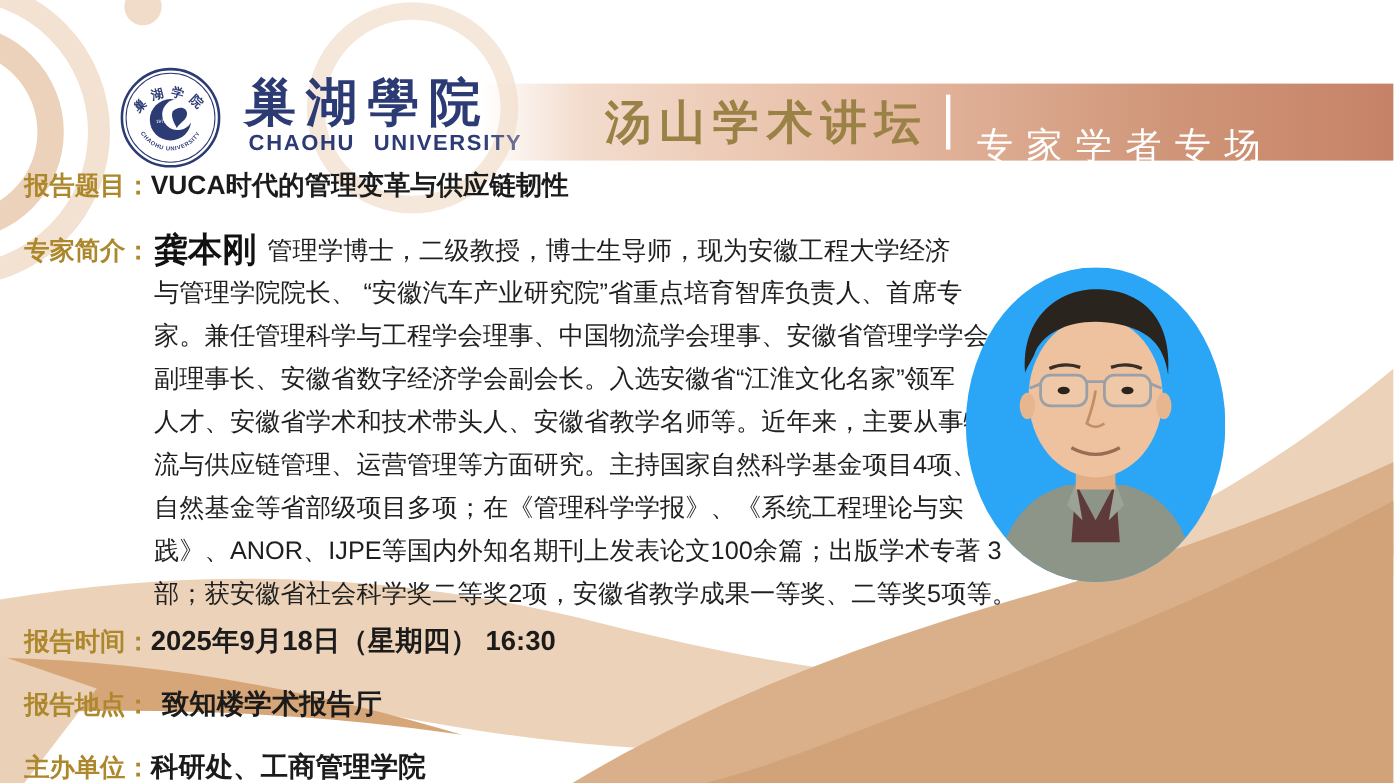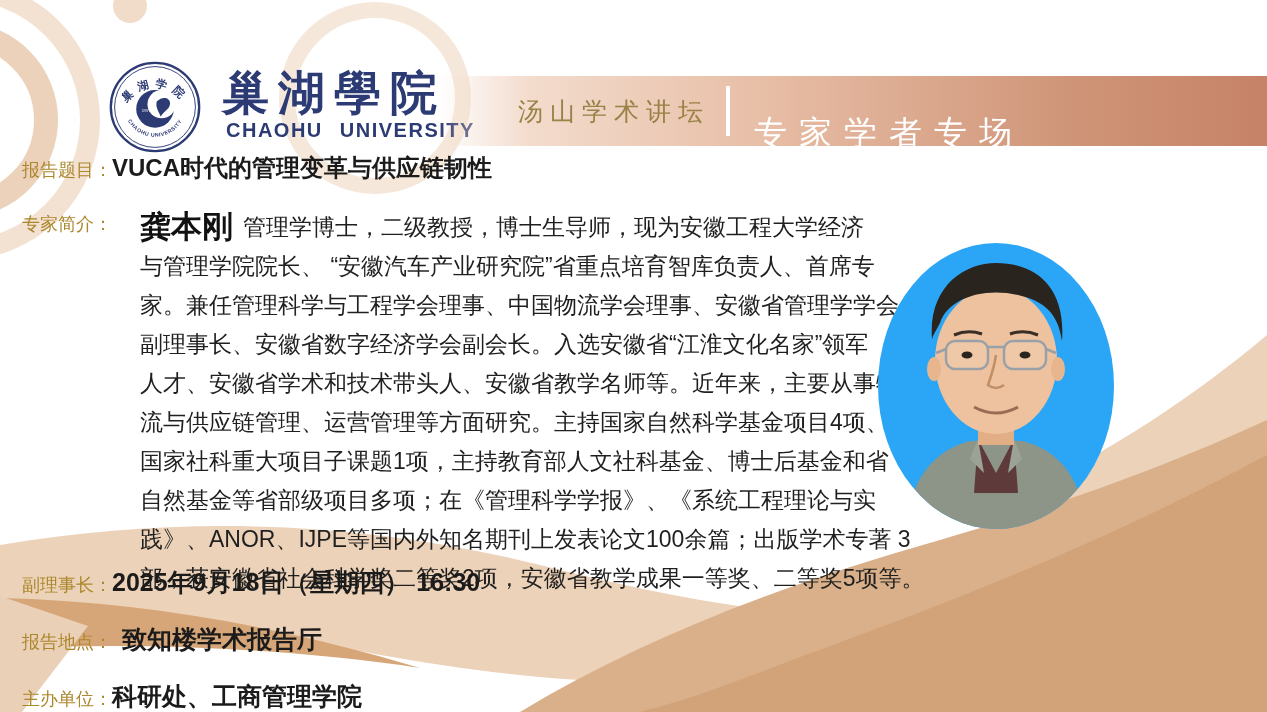--- a/index.html
+++ b/index.html
@@ -7,27 +7,27 @@
           font-family:"Liberation Sans","DejaVu Sans",sans-serif;}
   .bg{position:absolute;left:0;top:0;width:1267px;height:712px;pointer-events:none;}
   
   .logo{position:absolute;left:108px;top:60px;width:94px;height:94px;}
   .uni-zh{position:absolute;left:222px;top:62px;font-family:"DejaVu Serif","Liberation Serif",serif;
           font-weight:bold;font-size:47px;letter-spacing:9px;color:#2d3b74;}
   .uni-en{position:absolute;left:226px;top:119px;font-size:20px;font-weight:bold;
           letter-spacing:1.5px;word-spacing:10px;color:#2d3b74;}
   .banner{position:absolute;left:438px;top:76px;width:829px;height:70px;display:flex;align-items:center;
           background:linear-gradient(90deg,rgba(247,232,221,0) 0%,#f3dccd 11%,#e7bda5 40%,#d09679 75%,#c68266 100%);}
-  .banner-title{margin-left:80px;font-size:25px;font-weight:normal;letter-spacing:7px;color:#9a8145;white-space:nowrap;}
+  .banner-title{margin-left:112px;font-size:42px;font-weight:bold;letter-spacing:7px;color:#9a8145;white-space:nowrap;}
   .banner-divider{width:4px;height:50px;background:#fff;margin:0 24px 0 16px;}
   .banner-session{font-family:"DejaVu Serif","Liberation Serif",serif;font-size:33px;color:#fff;
           letter-spacing:12px;white-space:nowrap;margin-top:44px;}
   
   .row{position:absolute;left:22px;white-space:nowrap;}
-  .label{font-size:18px;color:#ac872c;}
+  .label{font-size:23px;color:#ac872c;font-weight:bold;}
   .value{font-size:24px;font-weight:bold;color:#1b1b1b;}
   .row-title{top:152px;}
   .row-intro{top:212px;text-align:right;}
   .row-time{top:566px;}  .row-time .value{font-size:25px;}
   .row-venue{top:623px;} .row-venue .value{font-size:25px;margin-left:10px;}
   .row-org{top:680px;}   .row-org .value{font-size:25px;font-family:Liberation Serif, serif;}
   
   .bio{position:absolute;left:140px;top:207px;width:750px;font-size:23px;line-height:39px;color:#1f1f1f;}
   .speaker-name{font-size:31px;font-weight:bold;color:#111;margin-right:10px;vertical-align:-2px;}
   .bio-line{white-space:nowrap;}
@@ -99,21 +99,20 @@
   </div>
 
   <div class="bio">
     <div class="bio-line"><span class="speaker-name">龚本刚</span><span>管理学博士，二级教授，博士生导师，现为安徽工程大学经济</span></div>
     <div>
         <div class="bio-line">与管理学院院长、 “安徽汽车产业研究院”省重点培育智库负责人、首席专</div>
         <div class="bio-line">家。兼任管理科学与工程学会理事、中国物流学会理事、安徽省管理学学会</div>
         <div class="bio-line">副理事长、安徽省数字经济学会副会长。入选安徽省“江淮文化名家”领军</div>
         <div class="bio-line">人才、安徽省学术和技术带头人、安徽省教学名师等。近年来，主要从事物</div>
         <div class="bio-line">流与供应链管理、运营管理等方面研究。主持国家自然科学基金项目4项、</div>
-        <div class="bio-line">国家社科重大项目子课题1项，主持教育部人文社科基金、博士后基金和省</div>
         <div class="bio-line">自然基金等省部级项目多项；在《管理科学学报》、《系统工程理论与实</div>
         <div class="bio-line">践》、ANOR、IJPE等国内外知名期刊上发表论文100余篇；出版学术专著 3</div>
         <div class="bio-line">部；获安徽省社会科学奖二等奖2项，安徽省教学成果一等奖、二等奖5项等。</div>
       </div>
   </div>
 
   <div class="photo">
     <svg viewBox="0 0 236 286" width="236" height="286">
       <rect x="0" y="0" width="236" height="286" fill="#2ba6f6"></rect>
 
@@ -140,21 +139,21 @@
 
       <ellipse cx="89" cy="112" rx="5.5" ry="3.5" fill="#2a241f"></ellipse>
       <ellipse cx="147" cy="112" rx="5.5" ry="3.5" fill="#2a241f"></ellipse>
 
       <path d="M118,112 C116,126 112,136 110,142 Q118,148 126,142" stroke="#c08f66" stroke-width="2.5" fill="none"></path>
       <path d="M96,164 Q118,176 140,164" stroke="#9c6b55" stroke-width="3" fill="none"></path>
     </svg>
   </div>
 
   <div class="row row-time">
-    <span class="label">副理事长：</span><span class="value">2025年9月18日（星期四） 16:30</span>
+    <span class="label">报告时间：</span><span class="value">2025年9月18日（星期四） 16:30</span>
   </div>
   <div class="row row-venue">
     <span class="label">报告地点：</span><span class="value">致知楼学术报告厅</span>
   </div>
   <div class="row row-org">
     <span class="label">主办单位：</span><span class="value">科研处、工商管理学院</span>
   </div>
 
 </div>
 

